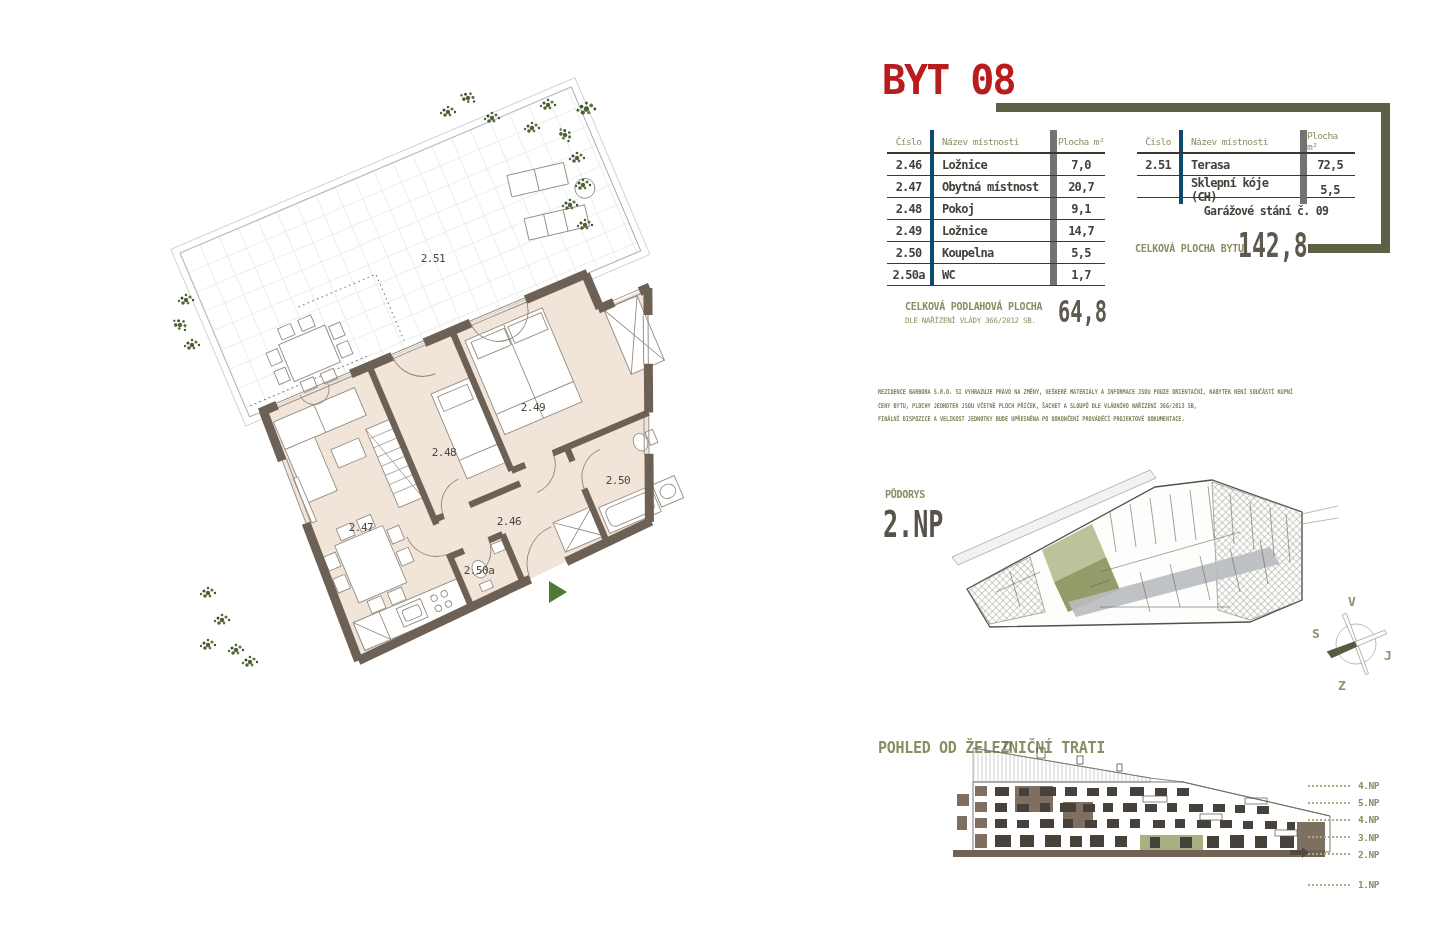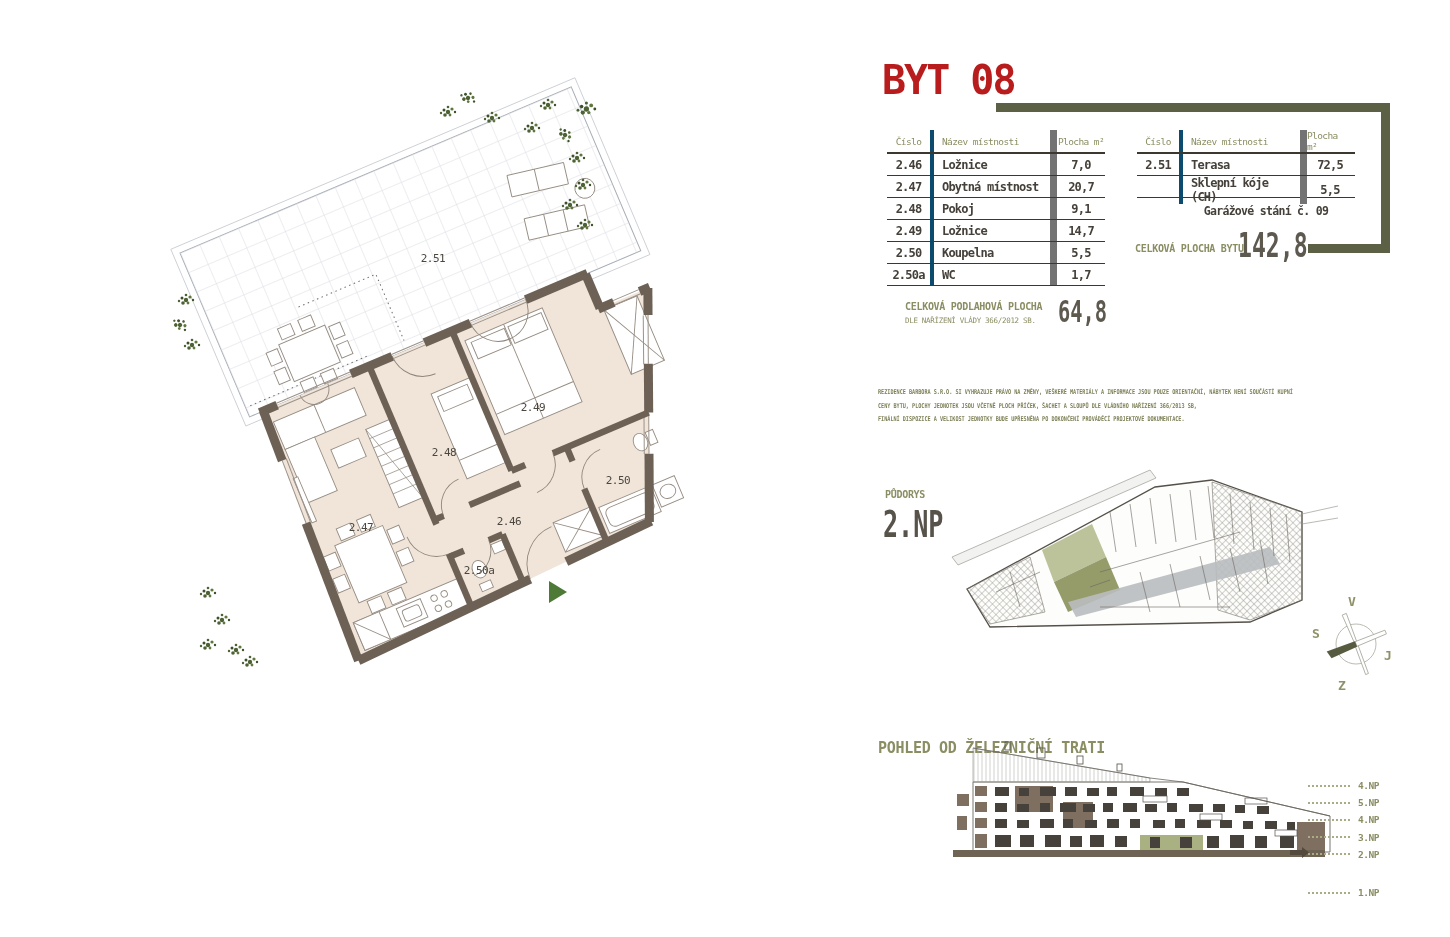--- a/index.html
+++ b/index.html
@@ -35,21 +35,21 @@
 
   .disclaimer{left:878px;top:386px;width:640px;transform:scaleX(.78);transform-origin:0 0;
               font-size:6.6px;font-weight:700;line-height:13.6px;color:#7c7f55;white-space:nowrap}
 
   .np-big{font-size:38px;font-weight:700;color:#57534a;transform:scaleX(.66);
           transform-origin:0 0;line-height:1}
 
   
   .floors{left:1308px;top:777px}
   .floor-row{display:flex;align-items:center;height:17.2px}
-  .floor-row:last-child{margin-top:21px}
+  .floor-row:last-child{margin-top:13px}
   .leader{width:42px;height:0;border-bottom:2px dotted #a9ac85;margin-right:8px}
   .floor-label{font-size:9.5px;font-weight:700;color:#8b8e63;letter-spacing:-.5px}
 
   
   .cmp-l{position:absolute;font-size:13px;font-weight:700;color:#8f9268}
 
   
   .room-label{position:absolute;transform:translate(-50%,-50%);font-size:11px;
               color:#4b473e;letter-spacing:-.5px;white-space:nowrap}
 </style>

